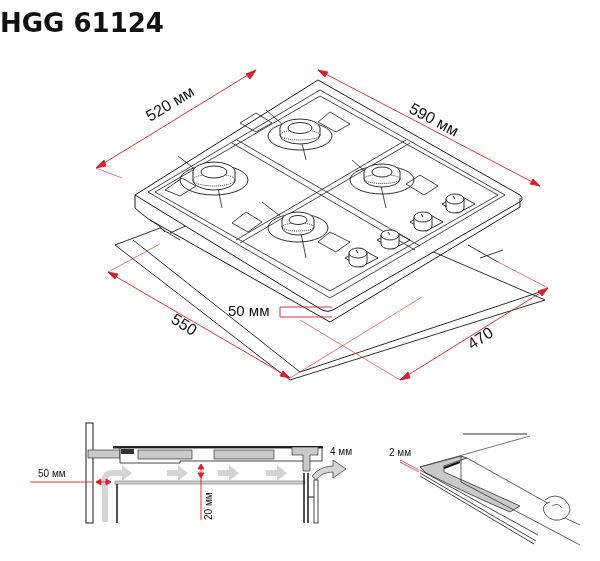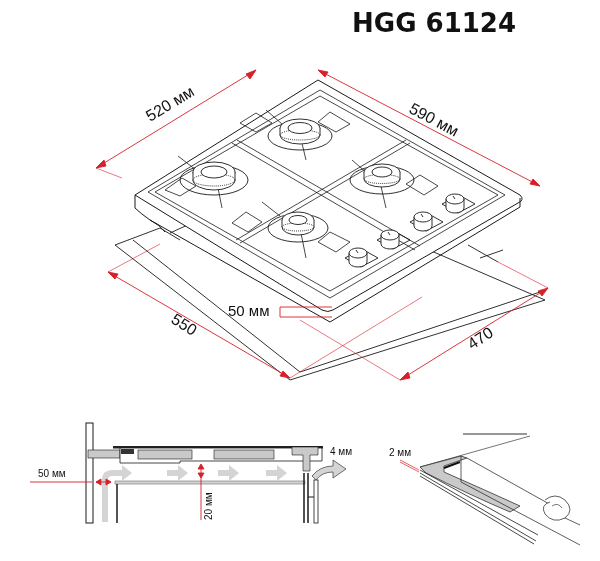--- a/index.html
+++ b/index.html
@@ -1,17 +1,17 @@
 <!DOCTYPE html>
 <html><head>
 <meta charset="utf-8">
 <style>
   html, body { margin: 0; padding: 0; background: #ffffff; }
   body { width: 600px; height: 561px; position: relative; overflow: hidden; font-family: "DejaVu Sans", sans-serif; }
-  .title { position: absolute; left: 0; top: 8px; width: 516px; text-align: right; font-family: "DejaVu Sans", sans-serif; font-weight: bold; font-size: 26px; color: #111; letter-spacing: 0px; }
+  .title { position: absolute; left: 0; top: 8px; width: 516px; text-align: left; font-family: "DejaVu Sans", sans-serif; font-weight: bold; font-size: 26px; color: #111; letter-spacing: 0px; }
   svg { position: absolute; left: 0; top: 0; }
   .lbl { font-family: "Liberation Sans", sans-serif; fill: #111; }
 </style>
 </head>
 <body>
 
 <div class="title">HGG 61124</div>
 
 <svg width="600" height="561" viewBox="0 0 600 561">
 

